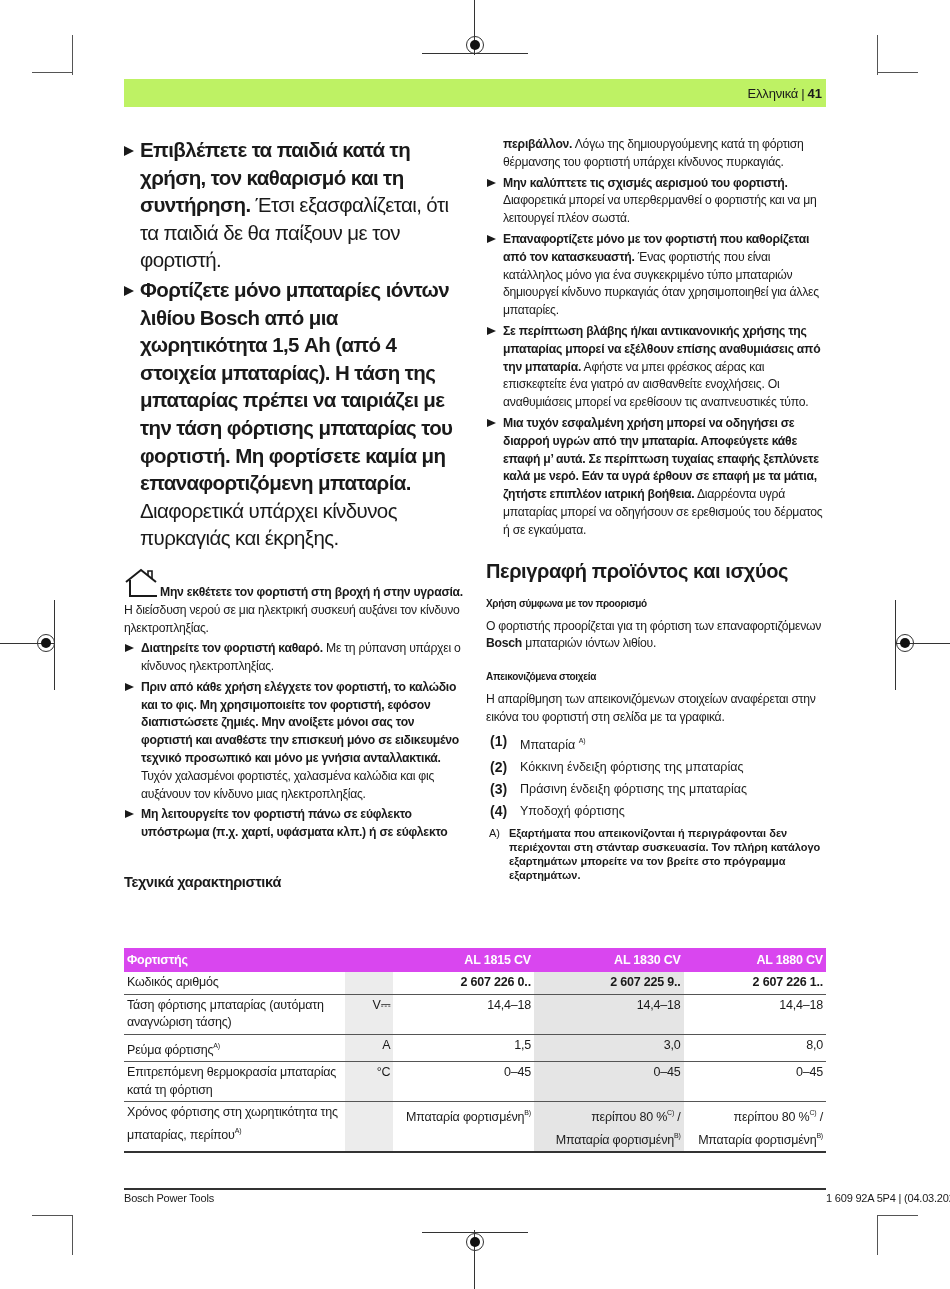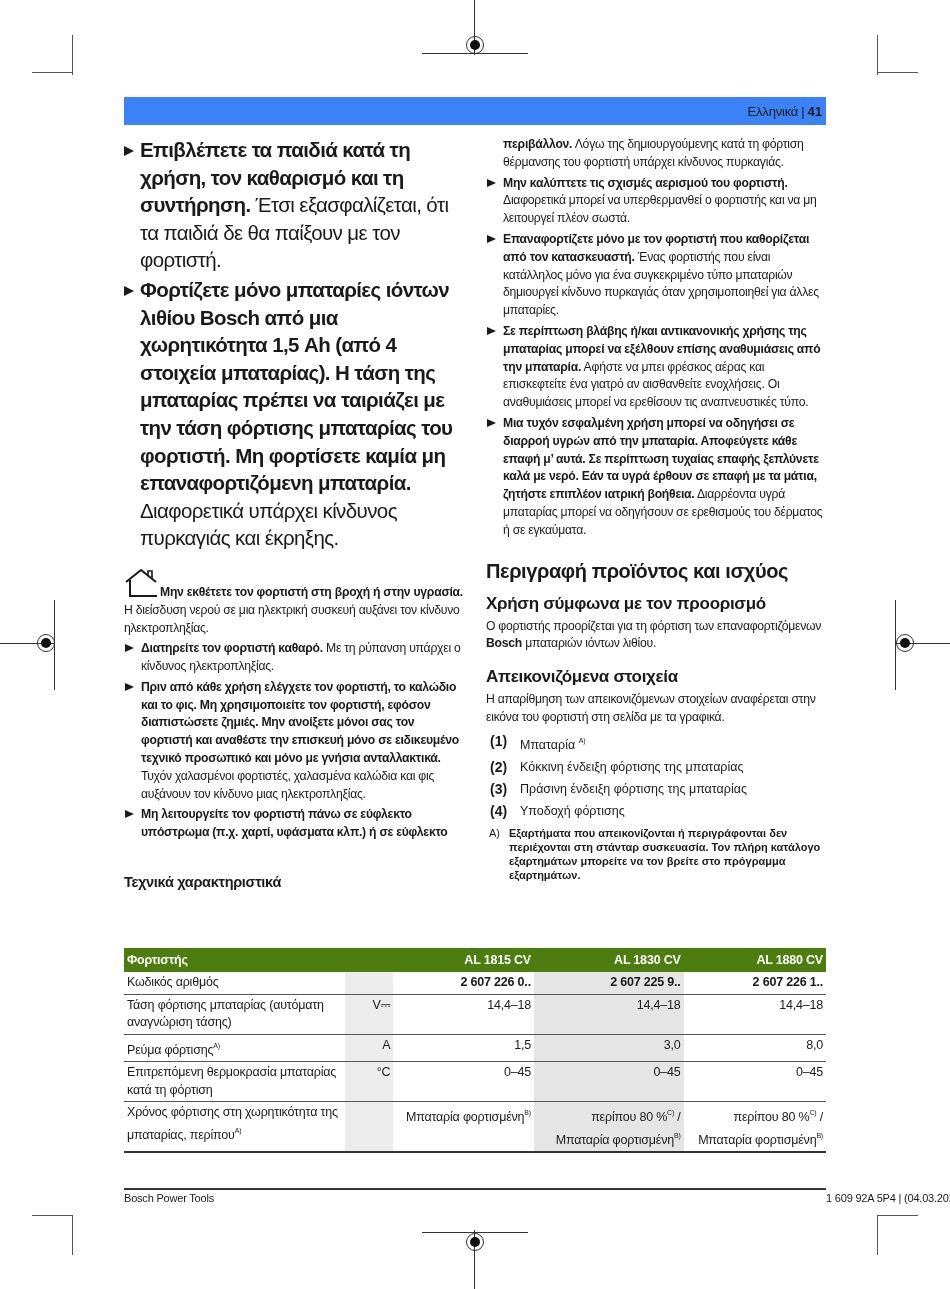--- a/index.html
+++ b/index.html
@@ -7,22 +7,22 @@
     width: 950px; height: 1289px; position: relative; background: #ffffff;
     font-family: "Liberation Sans", sans-serif; color: #1a1a1a; overflow: hidden;
   }
   .mark-line { position: absolute; background: #555; }
   .reg { position: absolute; width: 18px; height: 18px; border: 1px solid #333; border-radius: 50%; box-sizing: border-box; }
   .reg::after { content: ""; position: absolute; left: 3px; top: 3px; width: 10px; height: 10px; border-radius: 50%; background: #111; }
   .reg-h { position: absolute; height: 1px; background: #333; }
   .reg-v { position: absolute; width: 1px; background: #333; }
 
   .header-bar {
-    position: absolute; left: 124px; top: 97px; width: 702px; height: 28px;
-    background: #3b82f6; display: flex; justify-content: flex-end; align-items: center;
+    position: absolute; left: 124px; top: 79px; width: 702px; height: 28px;
+    background: #bef264; display: flex; justify-content: flex-end; align-items: center;
     font-size: 13px; box-sizing: border-box; padding-right: 4px;
   }
   .header-bar .lang { letter-spacing: -0.2px; }
   .header-bar .sep { margin: 0 3px; }
   .header-bar .pnum { font-weight: bold; }
 
   .col { position: absolute; }
   .col-left { left: 124px; top: 136px; width: 340px; }
   .col-right { left: 486px; top: 136px; width: 340px; }
 
@@ -37,32 +37,32 @@
   .small .bullet { padding-left: 17px; margin-bottom: 1px; }
   .small .bullet .tri { position: absolute; left: 1px; top: 4px; width: 0; height: 0; border-top: 4.5px solid transparent; border-bottom: 4.5px solid transparent; border-left: 9px solid #1a1a1a; }
   .small p { margin: 0; }
   b { font-weight: bold; }
 
   .house-para { position: relative; margin-top: 32px; text-indent: 0; }
   .house-icon { position: absolute; left: 0; top: -16px; width: 34px; height: 30px; }
   .house-para .first { padding-left: 36px; display: inline; }
 
   .h2 { font-size: 20px; font-weight: bold; letter-spacing: -0.4px; margin: 18px 0 10px 0; line-height: 26px; }
-  .h3 { font-size: 17px; font-weight: bold; letter-spacing: -0.3px; margin: 6px 0 4px 0; line-height: 20px; }
+  .h3 { font-size: 10px; font-weight: bold; letter-spacing: -0.3px; margin: 6px 0 4px 0; line-height: 20px; }
   .numlist { margin: 3px 0 0 0; }
   .numlist .item { display: flex; font-size: 12.5px; line-height: 22px; }
   .numlist .num { width: 34px; font-weight: bold; font-size: 14px; padding-left: 4px; box-sizing: border-box; }
   .numlist sup, .tbl sup { font-size: 7px; vertical-align: 6px; }
   .footnote { display: flex; font-size: 11px; line-height: 14px; margin-top: 4px; }
   .footnote .fn-label { width: 20px; padding-left: 3px; }
   .footnote .fn-text { font-weight: bold; flex: 1; }
 
   .tech-title { position: absolute; left: 124px; top: 874px; font-size: 14.5px; font-weight: bold; letter-spacing: -0.3px; }
   .tbl { position: absolute; left: 124px; top: 948px; width: 702px; border-collapse: collapse; font-size: 12.5px; letter-spacing: -0.2px; }
-  .tbl th { background: #4d7c0f; color: #fff; font-weight: bold; text-align: right; height: 24px; padding: 0 3px; }
+  .tbl th { background: #d946ef; color: #fff; font-weight: bold; text-align: right; height: 24px; padding: 0 3px; }
   .tbl th:first-child { text-align: left; }
   .tbl td { vertical-align: top; padding: 2px 3px; line-height: 17.5px; text-align: right; border-bottom: 1.5px solid #555; }
   .tbl td.label { text-align: left; width: 226px; }
   .tbl td.unit { width: 45px; background: #ececec; }
   .tbl td.v1 { width: 140px; }
   .tbl td.v2 { width: 150px; background: #e5e5e5; }
   .tbl td.v3 { width: 142px; }
   .tbl tr.bold-row td.val { font-weight: bold; }
   .tbl tbody tr:last-child td { border-bottom: 2px solid #333; }
 

